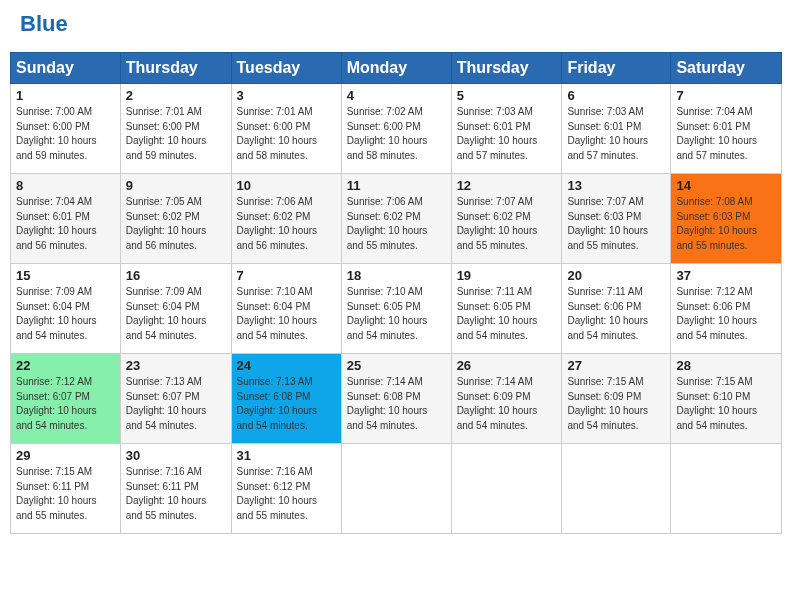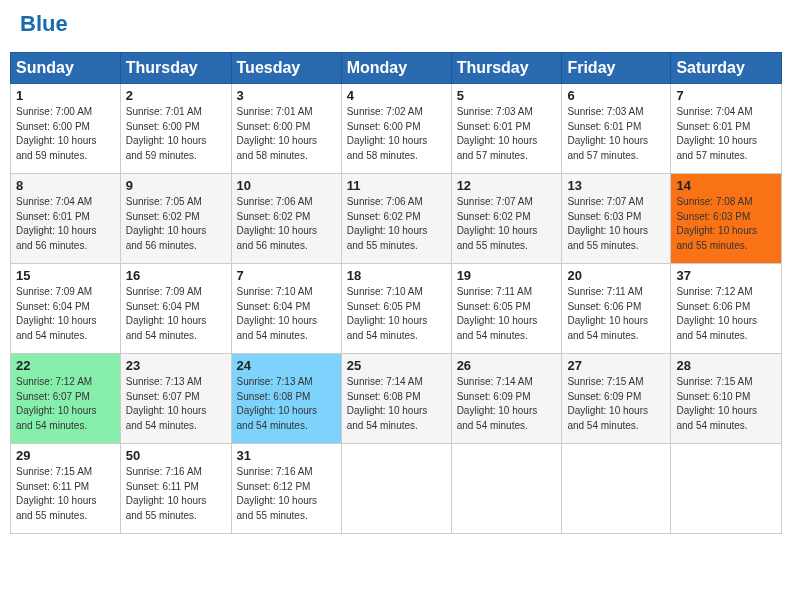--- a/index.html
+++ b/index.html
@@ -198,21 +198,21 @@
       </tr>
       <tr>
         <td style="background: #86efac;">
           <span class="day-num">22</span>
           <div class="day-info">Sunrise: 7:12 AM<br>Sunset: 6:07 PM<br>Daylight: 10 hours and 54 minutes.</div>
         </td>
         <td style="background: rgb(245, 245, 245); margin-left: 47px;">
           <span class="day-num">23</span>
           <div class="day-info">Sunrise: 7:13 AM<br>Sunset: 6:07 PM<br>Daylight: 10 hours and 54 minutes.</div>
         </td>
-        <td style="background: #7dd3fc;">
+        <td style="background: #0ea5e9;">
           <span class="day-num">24</span>
           <div class="day-info">Sunrise: 7:13 AM<br>Sunset: 6:08 PM<br>Daylight: 10 hours and 54 minutes.</div>
         </td>
         <td style="background: rgb(245, 245, 245);">
           <span class="day-num">25</span>
           <div class="day-info">Sunrise: 7:14 AM<br>Sunset: 6:08 PM<br>Daylight: 10 hours and 54 minutes.</div>
         </td>
         <td style="background: rgb(245, 245, 245);">
           <span class="day-num">26</span>
           <div class="day-info">Sunrise: 7:14 AM<br>Sunset: 6:09 PM<br>Daylight: 10 hours and 54 minutes.</div>
@@ -225,21 +225,21 @@
           <span class="day-num">28</span>
           <div class="day-info">Sunrise: 7:15 AM<br>Sunset: 6:10 PM<br>Daylight: 10 hours and 54 minutes.</div>
         </td>
       </tr>
       <tr>
         <td>
           <span class="day-num">29</span>
           <div class="day-info">Sunrise: 7:15 AM<br>Sunset: 6:11 PM<br>Daylight: 10 hours and 55 minutes.</div>
         </td>
         <td>
-          <span class="day-num">50</span>
+          <span class="day-num">30</span>
           <div class="day-info">Sunrise: 7:16 AM<br>Sunset: 6:11 PM<br>Daylight: 10 hours and 55 minutes.</div>
         </td>
         <td>
           <span class="day-num">31</span>
           <div class="day-info">Sunrise: 7:16 AM<br>Sunset: 6:12 PM<br>Daylight: 10 hours and 55 minutes.</div>
         </td>
         <td class="empty-cell" style="background: rgb(255, 255, 255);"></td>
         <td class="empty-cell" style="background: rgb(255, 255, 255);"></td>
         <td class="empty-cell" style="background: rgb(255, 255, 255);"></td>
         <td class="empty-cell" style="background: rgb(255, 255, 255);"></td>

